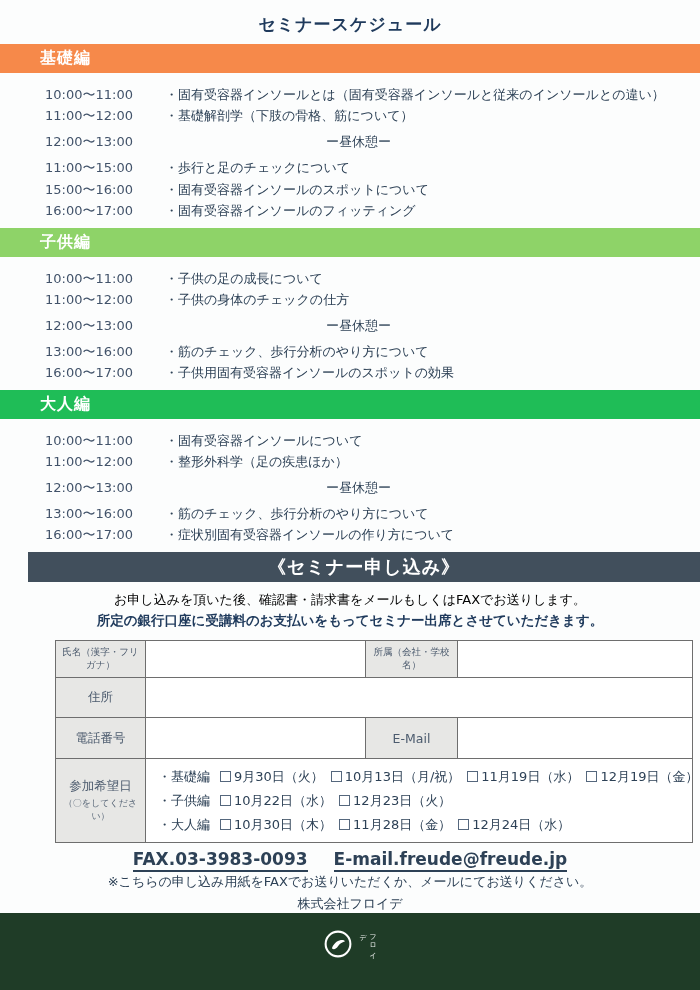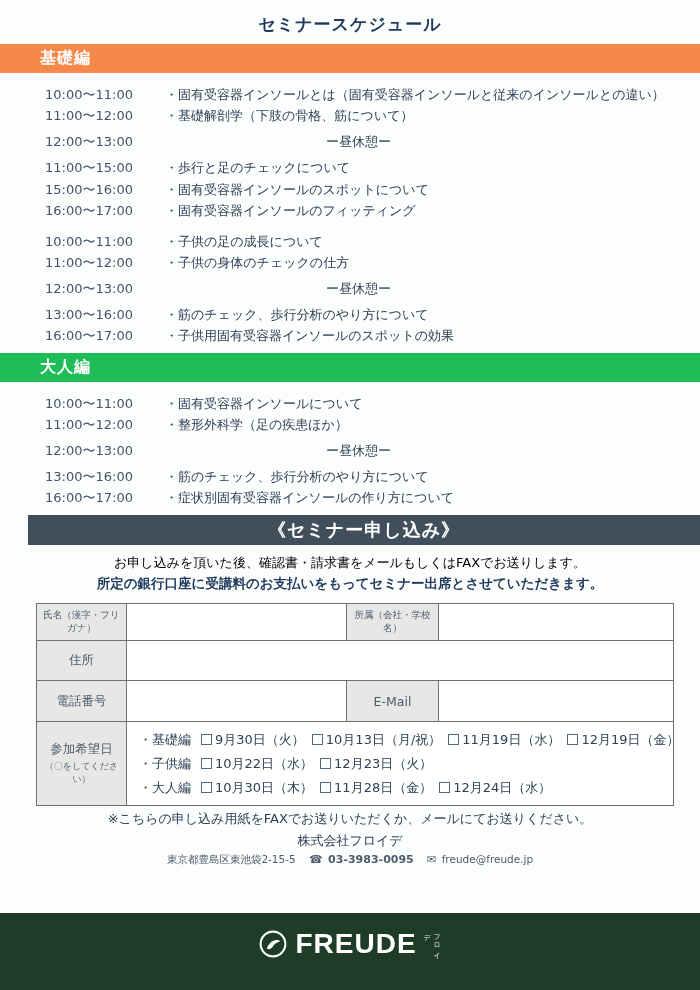--- a/index.html
+++ b/index.html
@@ -37,21 +37,21 @@
   
   .apply-band {
     height:30px; margin-top:8px; display:flex; align-items:center; justify-content:center;
     color:#ffffff; font-weight:bold; font-size:18px; letter-spacing:1px;margin-left:28px;
   }
   .apply-notes { margin-top:8px; text-align:center; }
   .apply-note1 { font-size:13px; line-height:20px; color:#000000; }
   .apply-note2 { font-size:13.5px; line-height:20px; font-weight:bold; color:#1f3a5c; }
   
   table.form {
-    border-collapse:collapse; margin:10px auto 0 36px; width:637px;
+    border-collapse:collapse; margin:10px auto 0 55px; width:637px;
     table-layout:fixed;
   }
   table.form td { border:1px solid #6e6e6e; vertical-align:middle; }
   table.form { border:1.5px solid #4d4d4d; }
   td.lbl {
     background:#e7e7e5; text-align:center; color:#4c5b6e; padding:2px;
   }
   td.lbl.sm { font-size:9.5px; }
   td.lbl.md { font-size:12.5px; }
   td.inp { background:#ffffff; }
@@ -123,20 +123,23 @@
     <div class="srow gap">
       <span class="time">15:00〜16:00</span>
       <span class="item">・固有受容器インソールのスポットについて</span>
     </div>
     <div class="srow">
       <span class="time">16:00〜17:00</span>
       <span class="item">・固有受容器インソールのフィッティング</span>
     </div>
   </div>
 
+  <div class="band" style="background-color: rgb(142, 211, 104);">
+    <span>子供編</span>
+  </div>
   <div class="sec-body">
     <div class="srow">
       <span class="time">10:00〜11:00</span>
       <span class="item">・子供の足の成長について</span>
     </div>
     <div class="srow">
       <span class="time">11:00〜12:00</span>
       <span class="item">・子供の身体のチェックの仕方</span>
     </div>
     <div class="srow brk">
@@ -260,34 +263,36 @@
           <span class="opt">
                 <span class="cb"></span>
                 <span>12月24日（水）</span>
               </span>
         </div>
       </td>
     </tr>
   </tbody>
     </table>
 
+  <div class="fax-line">
+    <span class="lnk">FAX.03-3983-0093</span><span class="spacer"></span><span class="lnk">E-mail.freude@freude.jp</span>
+  </div>
   <div class="fax-note">※こちらの申し込み用紙をFAXでお送りいただくか、メールにてお送りください。</div>
   <div class="company">株式会社フロイデ</div>
   <div class="addr-line">
     <span>東京都豊島区東池袋2-15-5</span>
     <span class="ic">☎</span>
     <span class="b">03-3983-0095</span>
     <span class="ic">✉</span>
     <span>freude@freude.jp</span>
   </div>
 
   <div class="footer" style="background-color: rgb(31, 60, 39);">
     <div class="logo">
       <svg viewBox="0 0 32 32" width="30" height="30" aria-hidden="true">
         <circle cx="16" cy="16" r="13.2" fill="none" stroke="#ffffff" stroke-width="2.2"></circle>
         <path d="M9.5 20.5 C 13 11.5, 21.5 10.5, 23.5 13 C 20 14.5, 17.8 15.5, 16 18.5 C 14.2 21.5, 11 22.5, 9.5 20.5 Z" fill="#ffffff"></path>
       </svg>
-      <span class="logo-text">FREUDE</span>
       <span class="logo-vert">フロイデ</span>
     </div>
   </div>
 
 </div>
 
 </body></html>

